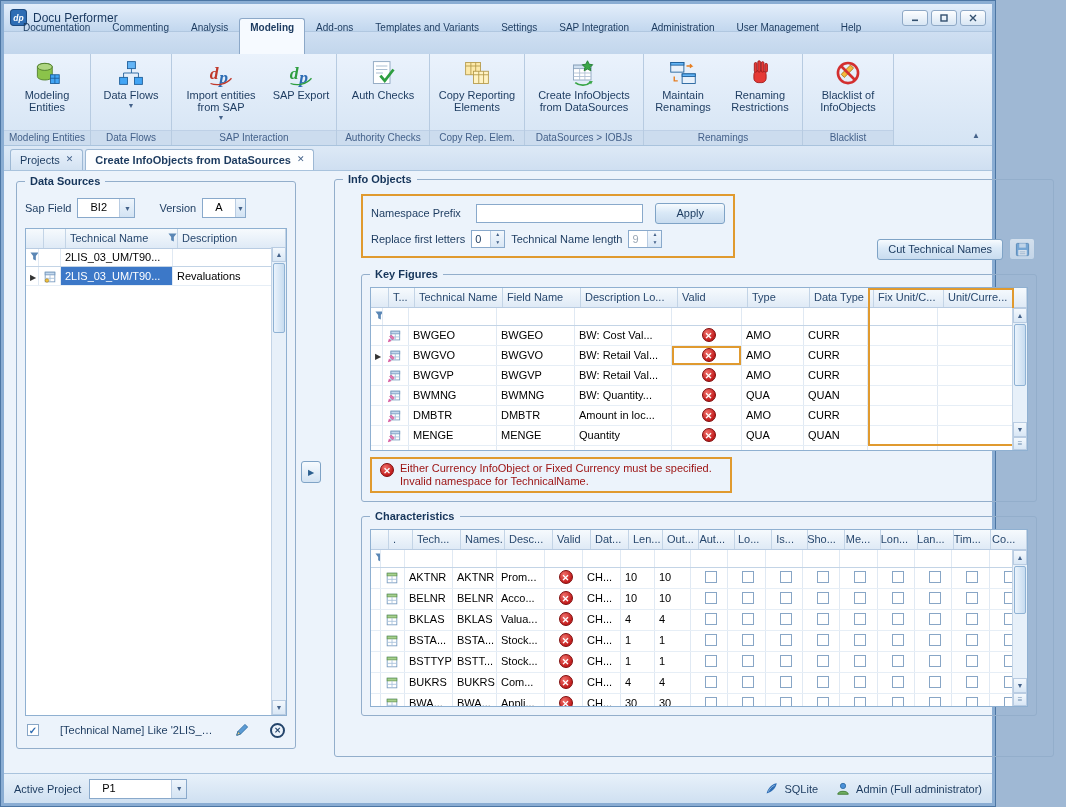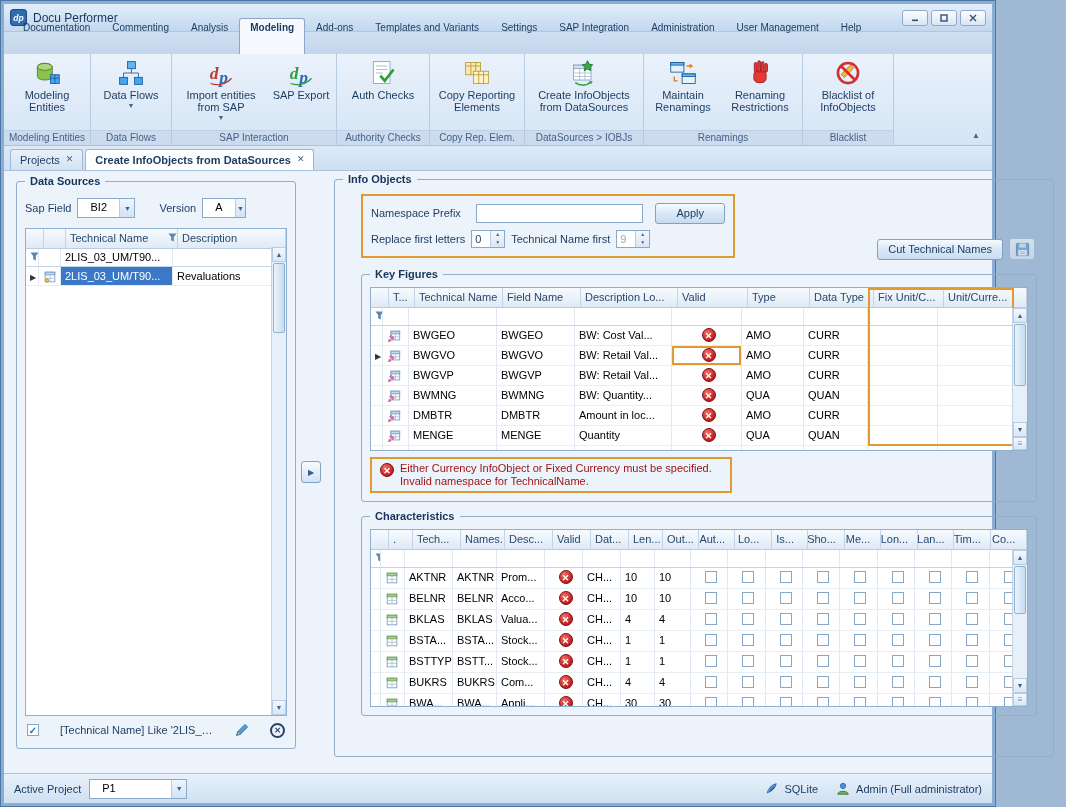--- a/index.html
+++ b/index.html
@@ -422,21 +422,21 @@
         </div>
         <div class="ns-row" style="margin-top:4px">
           <span>Replace first letters</span>
           <span class="spin">
             <span class="val">0</span>
             <span class="arrows">
                 <span>▲</span>
                 <span>▼</span>
               </span>
           </span>
-          <span>Technical Name first</span>
+          <span>Technical Name length</span>
           <span class="spin">
             <span class="val dis">9</span>
             <span class="arrows">
                 <span>▲</span>
                 <span>▼</span>
               </span>
           </span>
         </div>
       </div>
 

